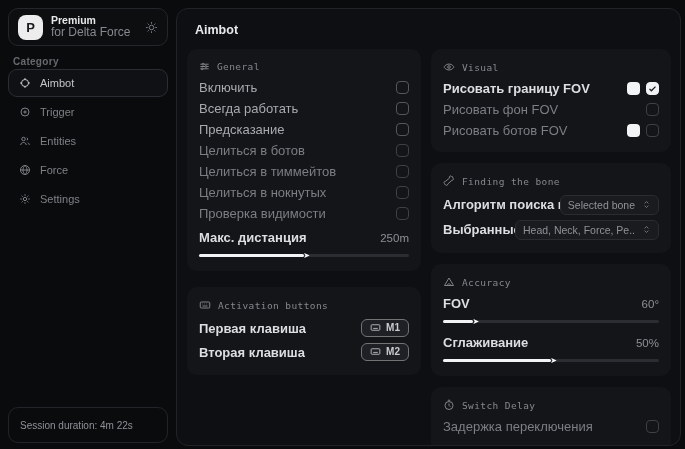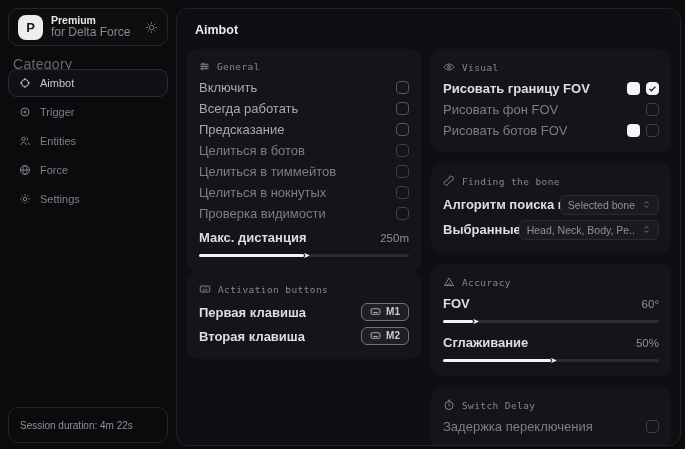--- a/index.html
+++ b/index.html
@@ -11,36 +11,36 @@
   .sidebar { position:absolute; left:0; top:0; width:176px; height:449px; }
   .side-header { position:absolute; left:8px; top:8px; width:160px; height:38px;
     border:1px solid #24262c; border-radius:10px; display:flex; align-items:center;
     padding:0 9px; gap:8px; background:#0d0e10; }
   .logo { width:25px; height:25px; background:#ededee; border-radius:8px; color:#1a1b1e;
     font-weight:bold; font-size:13px; display:flex; align-items:center; justify-content:center; flex:0 0 auto; }
   .brand { flex:1; line-height:1.15; }
   .brand .t { color:#e6e7e9; font-size:10.5px; font-weight:bold; }
   .brand .s { color:#87898e; font-size:12px; }
   .side-gear { color:#7d8085; display:flex; }
-  .cat-label { position:absolute; left:13px; top:56px; font-size:14px; color:#66696e; letter-spacing:.3px; }
+  .cat-label { position:absolute; left:13px; top:56px; font-size:10px; color:#66696e; letter-spacing:.3px;font-weight:bold; }
   .nav { position:absolute; left:8px; top:69px; width:160px; }
   .nav-item { height:28px; border-radius:9px; display:flex; align-items:center; gap:9px;
     padding:0 10px; color:#7e8186; font-size:11px; margin-bottom:1px; border:1px solid transparent; }
   .nav-item.active { border-color:#2b2d34; color:#c3c5c8; background:#101114; }
   .nav-item .ic { display:flex; color:inherit; }
   .session { position:absolute; left:8px; top:407px; width:160px; height:36px;
     border:1px solid #22242a; border-radius:10px; display:flex; align-items:center;
     padding:0 11px; color:#8e9196; font-size:10px; }
 
   
   .panel { position:absolute; left:176px; top:8px; width:505px; height:438px;
     background:#0e0f12; border:1px solid #212329; border-radius:12px; overflow:hidden; }
   .panel-title { padding:14px 0 0 18px; color:#e8e9eb; font-size:12.5px; font-weight:bold; }
   .cols { display:flex; gap:10px; padding:12px 9px 0 10px; align-items:flex-start; }
-  .col-l { width:237px; display:flex; flex-direction:column; gap:0; }
+  .col-l { width:237px; display:flex; flex-direction:column; gap:16px; }
   .col-r { width:240px; display:flex; flex-direction:column; gap:11px; }
 
   .card { background:#141519; border-radius:10px; padding:9px 12px 11px; }
   .sec-head { display:flex; align-items:center; gap:7px; color:#85888d;
     font-family:"DejaVu Sans Mono", monospace; font-size:9.5px; letter-spacing:.4px;
     margin:3px 0 5px; }
   .sec-head .ic { display:flex; color:#8c8f94; }
 
   .row { display:flex; align-items:center; justify-content:space-between; height:21px; }
   .row.tall { height:25px; }
@@ -300,21 +300,21 @@
               <span class="ic">
                 <svg width="9" height="9" viewBox="0 0 24 24" fill="none" stroke="currentColor" stroke-width="2.4">
                     <path d="M7 9l5-5 5 5M7 15l5 5 5-5"></path>
                   </svg>
               </span>
             </span>
           </div>
           <div class="row tall">
             <span class="lbl bright">Выбранные кос</span>
             <span class="dropdown">
-              <span>Head, Neck, Body, Pe..</span>
+              <span>Head, Neck, Force, Pe..</span>
               <span class="ic">
                 <svg width="9" height="9" viewBox="0 0 24 24" fill="none" stroke="currentColor" stroke-width="2.4">
                     <path d="M7 9l5-5 5 5M7 15l5 5 5-5"></path>
                   </svg>
               </span>
             </span>
           </div>
         </div>
 
         <div class="card">

